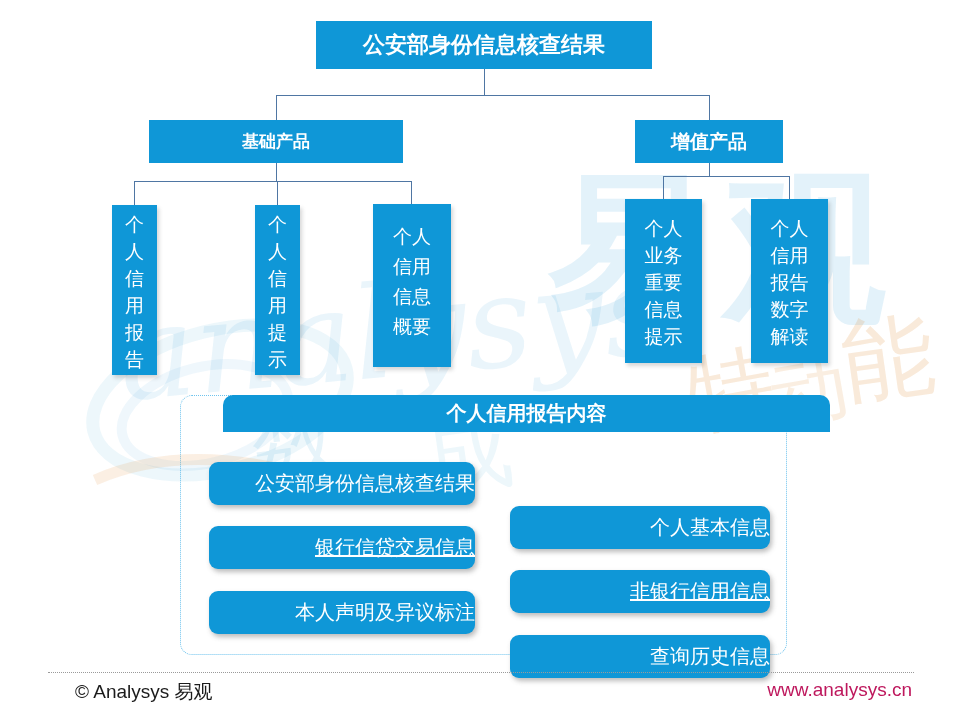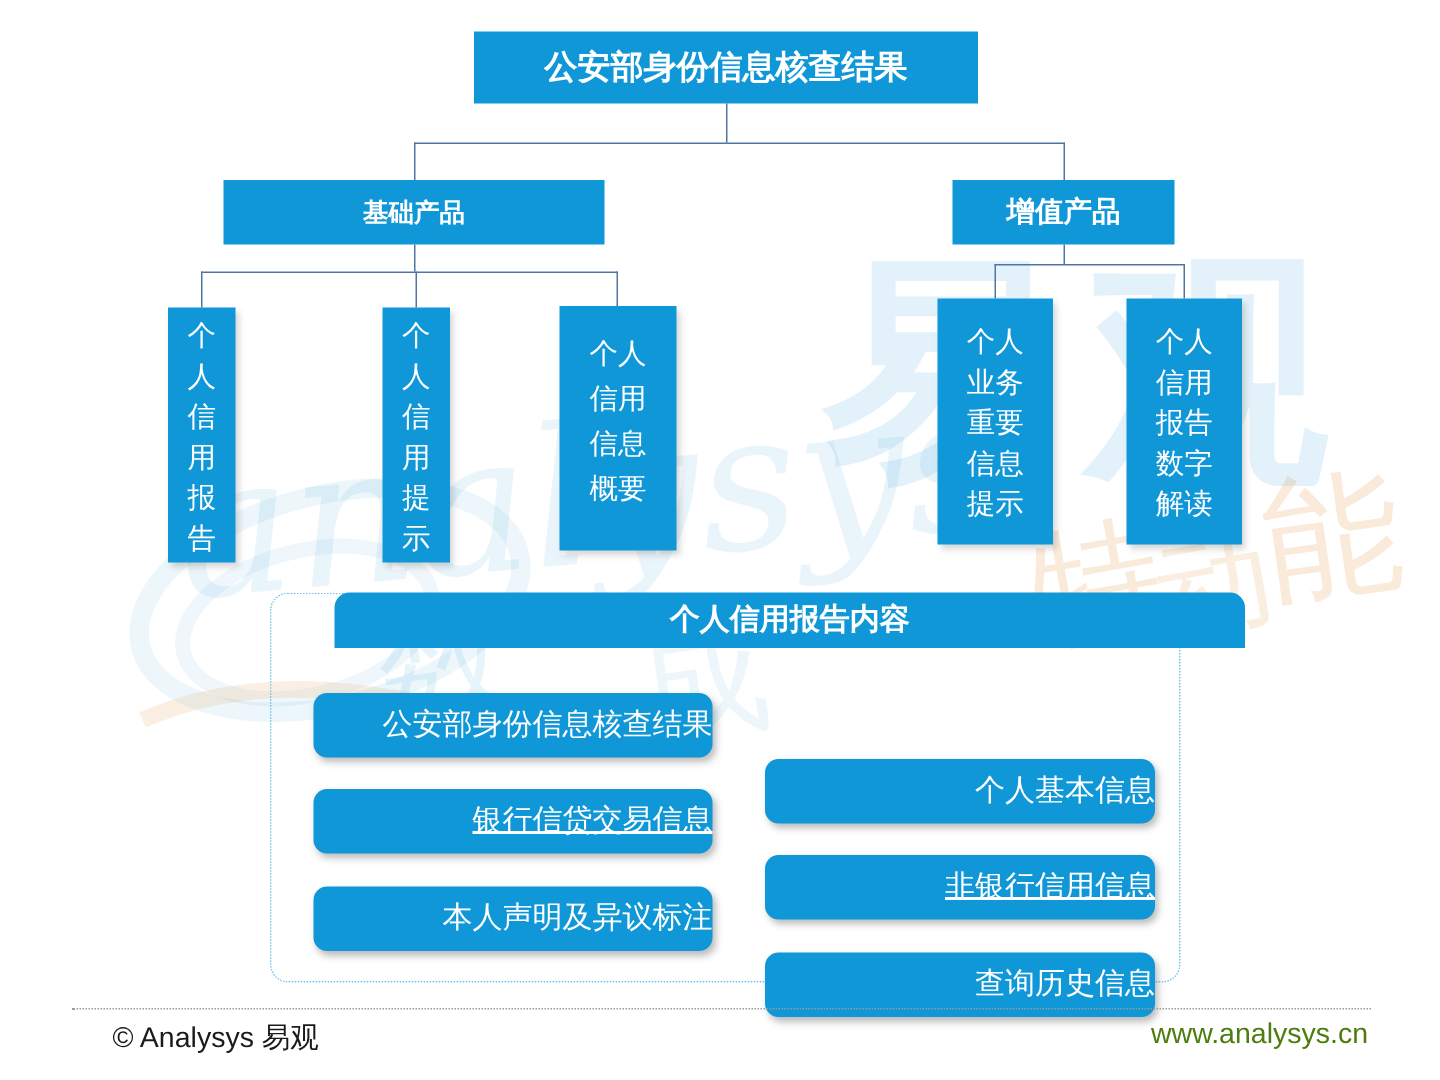--- a/index.html
+++ b/index.html
@@ -93,21 +93,21 @@
     text-align:right;
   }
   .col-l{left:209px;width:266px;}
   .col-r{left:510px;width:260px;margin-top:44px;}
   .row-1{top:462px;} .row-2{top:526px;text-decoration:underline;} .row-3{top:591px;}
 
   
   #footer-line{position:absolute;left:48px;top:672px;width:866px;height:0;
                border-top:1px dotted #9a9a9a;}
   #footer-copy{position:absolute;left:75px;top:679px;font-size:19px;color:#1b1b1b;}
-  #footer-site{position:absolute;right:48px;top:679px;font-size:19px;color:#4d7c0f;}
+  #footer-site{position:absolute;right:48px;top:679px;font-size:19px;color:#be185d;}
   .footer-el{position:absolute;}
 </style>
 </head>
 <body>
 
 <div class="wm-layer">
   <svg class="wm-svg" style="left:55px;top:295px;" width="330" height="210" viewBox="0 0 330 210">
     <ellipse cx="165" cy="105" rx="130" ry="70" fill="none" stroke="rgba(23,148,210,0.08)" stroke-width="13" transform="rotate(-14 165 105)"></ellipse>
     <ellipse cx="150" cy="120" rx="85" ry="48" fill="none" stroke="rgba(23,148,210,0.07)" stroke-width="10" transform="rotate(-14 150 120)"></ellipse>
     <path d="M40 185 Q 120 150 230 175" fill="none" stroke="rgba(226,150,70,0.15)" stroke-width="11"></path>

